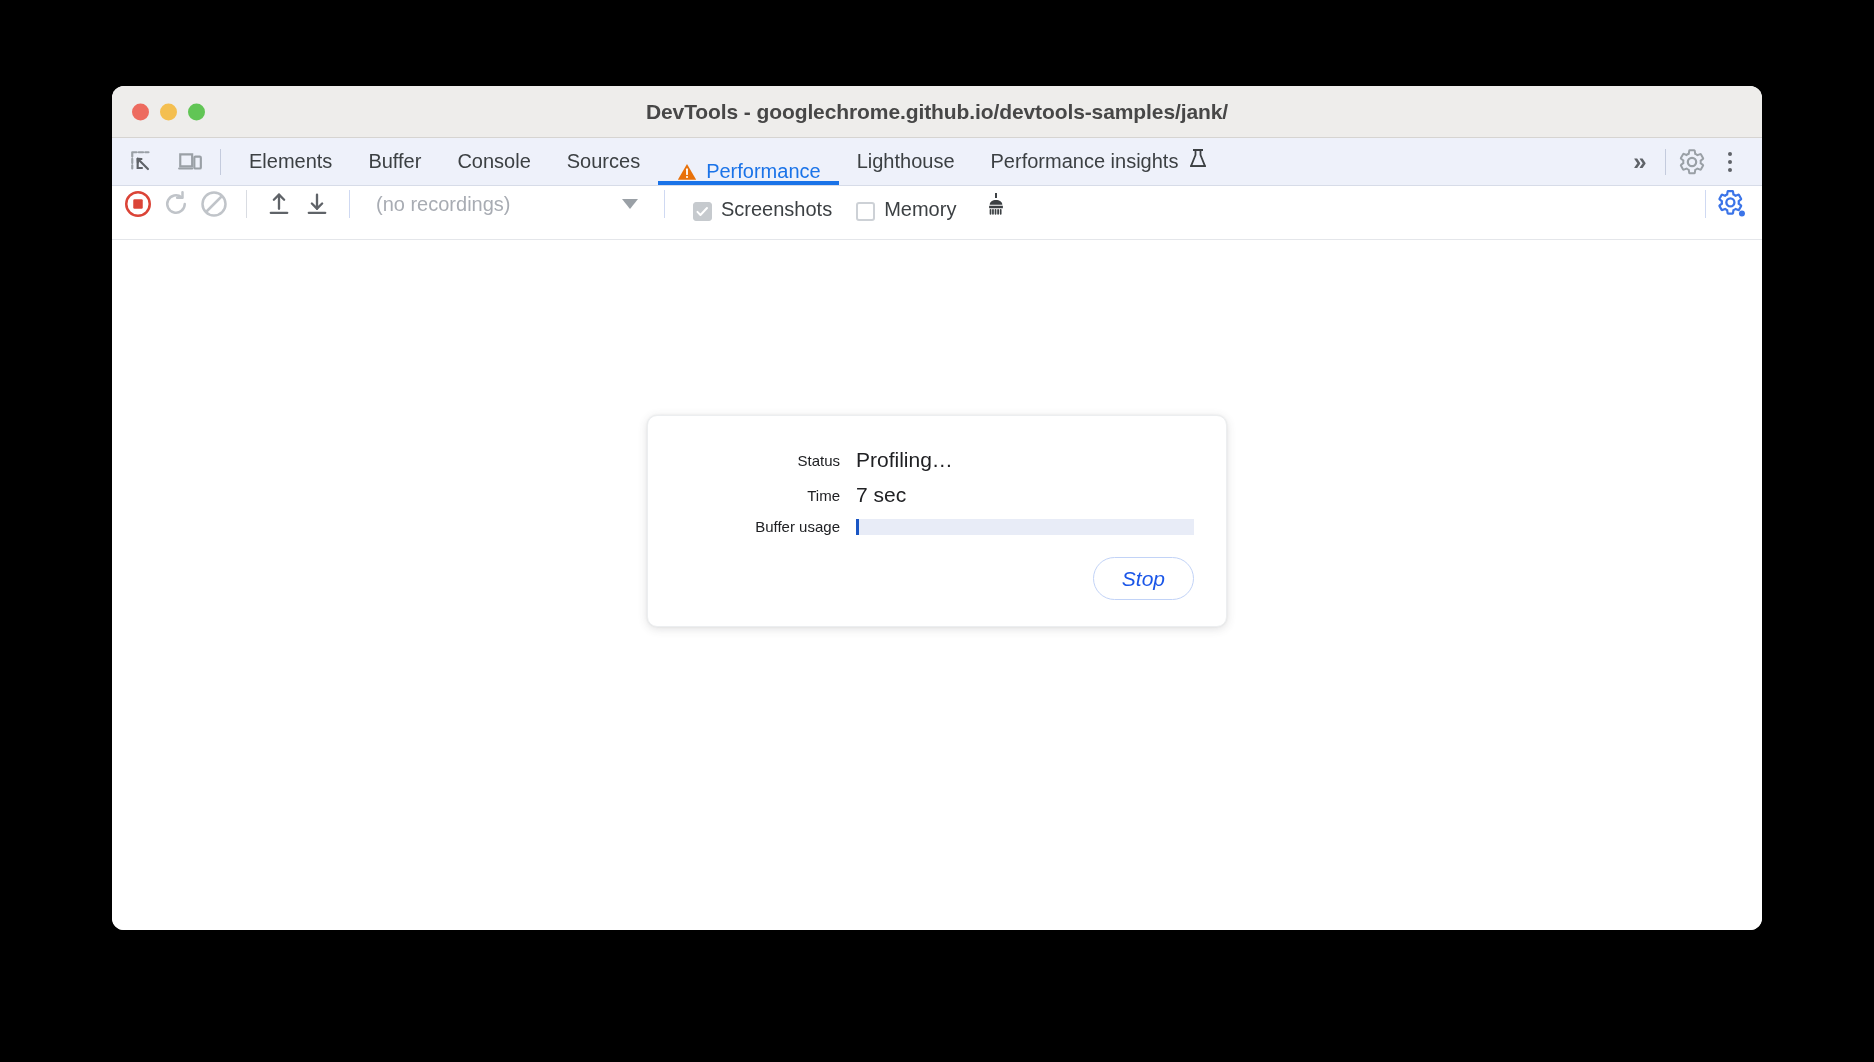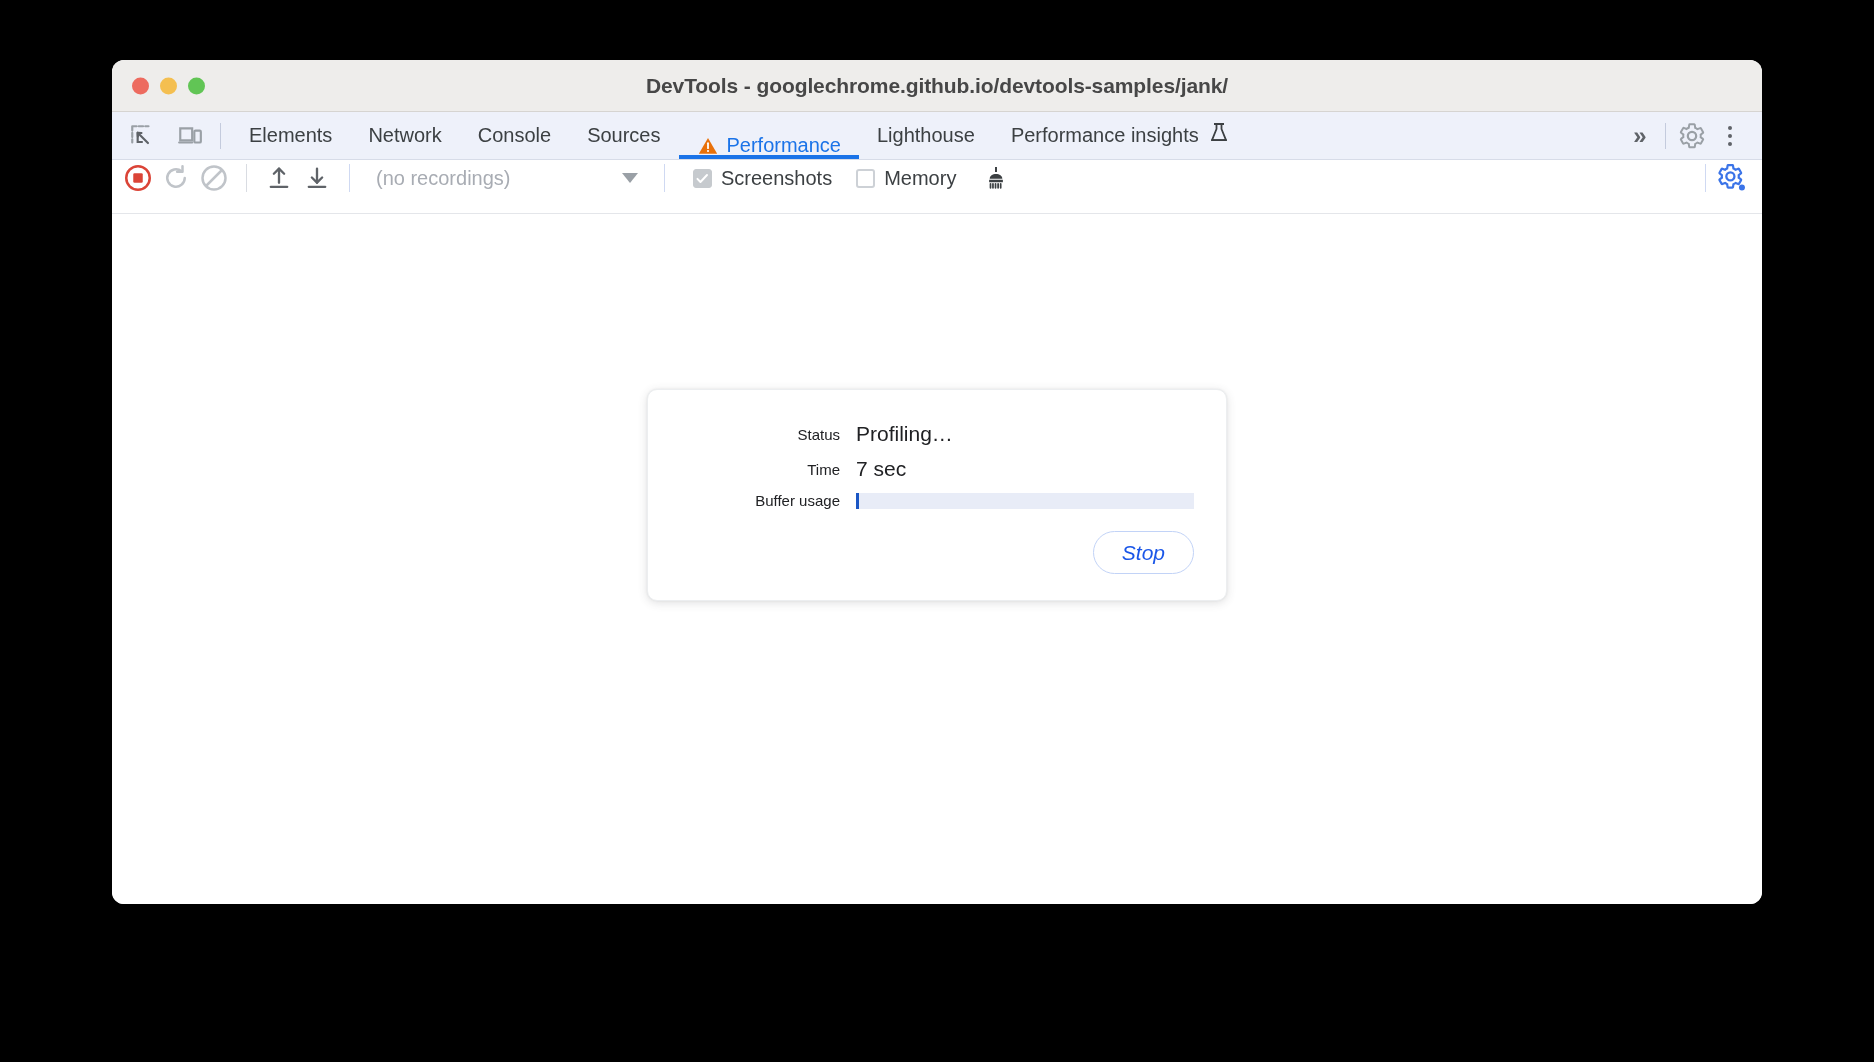--- a/index.html
+++ b/index.html
@@ -17,21 +17,21 @@
     position: relative;
     width: 1874px;
     height: 1062px;
     background: #000000;
   }
 
   
   .window {
     position: absolute;
     left: 112px;
-    top: 60px;
+    top: 86px;
     width: 1650px;
     height: 844px;
     background: #ffffff;
     border-radius: 12px;
     overflow: hidden;
     display: flex;
     flex-direction: column;
   }
 
   
@@ -177,21 +177,21 @@
   .caret-down {
     width: 0; height: 0;
     border-left: 8px solid transparent;
     border-right: 8px solid transparent;
     border-top: 10px solid #9aa0a6;
     margin-left: 14px;
   }
 
   .checkbox-item {
     display: flex;
-    align-items: center;
+    align-items: flex-end;
     gap: 9px;
     margin-left: 6px;
     padding: 0 6px;
     height: 34px;
   }
   .cb {
     width: 19px;
     height: 19px;
     border-radius: 3px;
     display: flex;
@@ -343,21 +343,21 @@
 
       <div class="tb-sep"></div>
 
       <div class="tabs">
 
         <div class="tab">
           <span>Elements</span>
         </div>
 
         <div class="tab">
-          <span>Network</span>
+          <span>Buffer</span>
         </div>
 
         <div class="tab">
           <span>Console</span>
         </div>
 
         <div class="tab">
           <span>Sources</span>
         </div>
 

